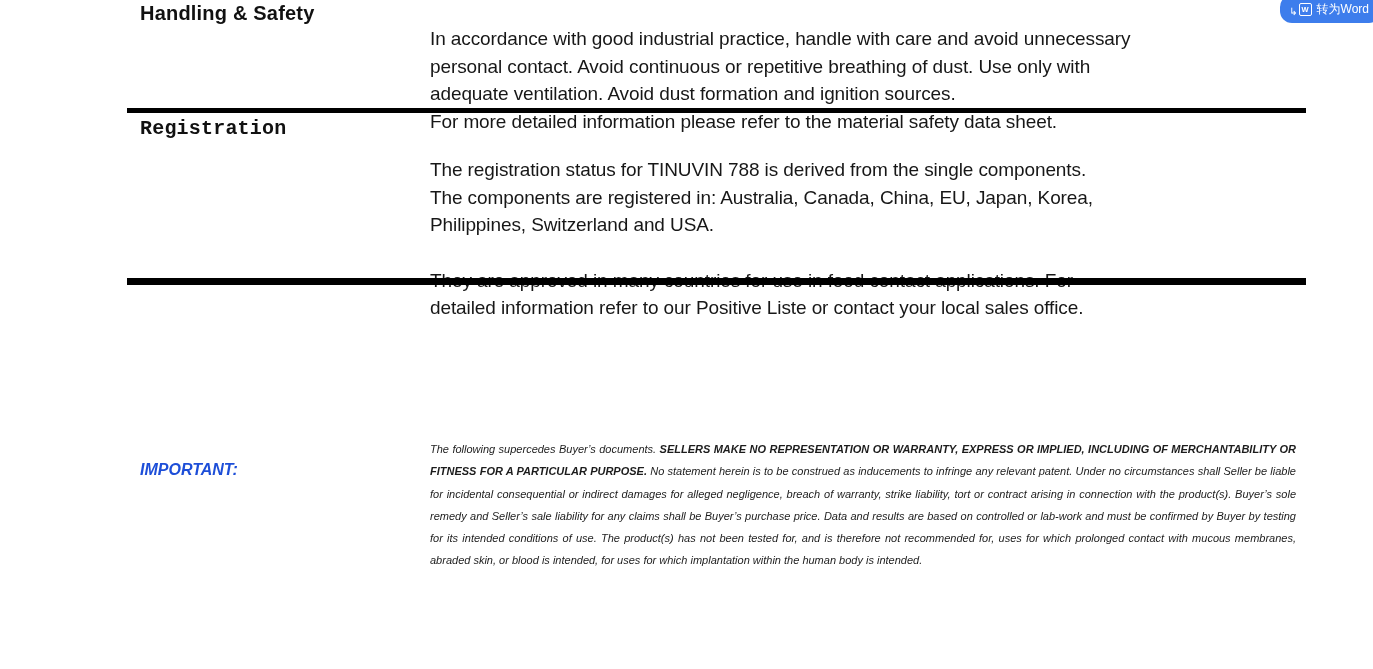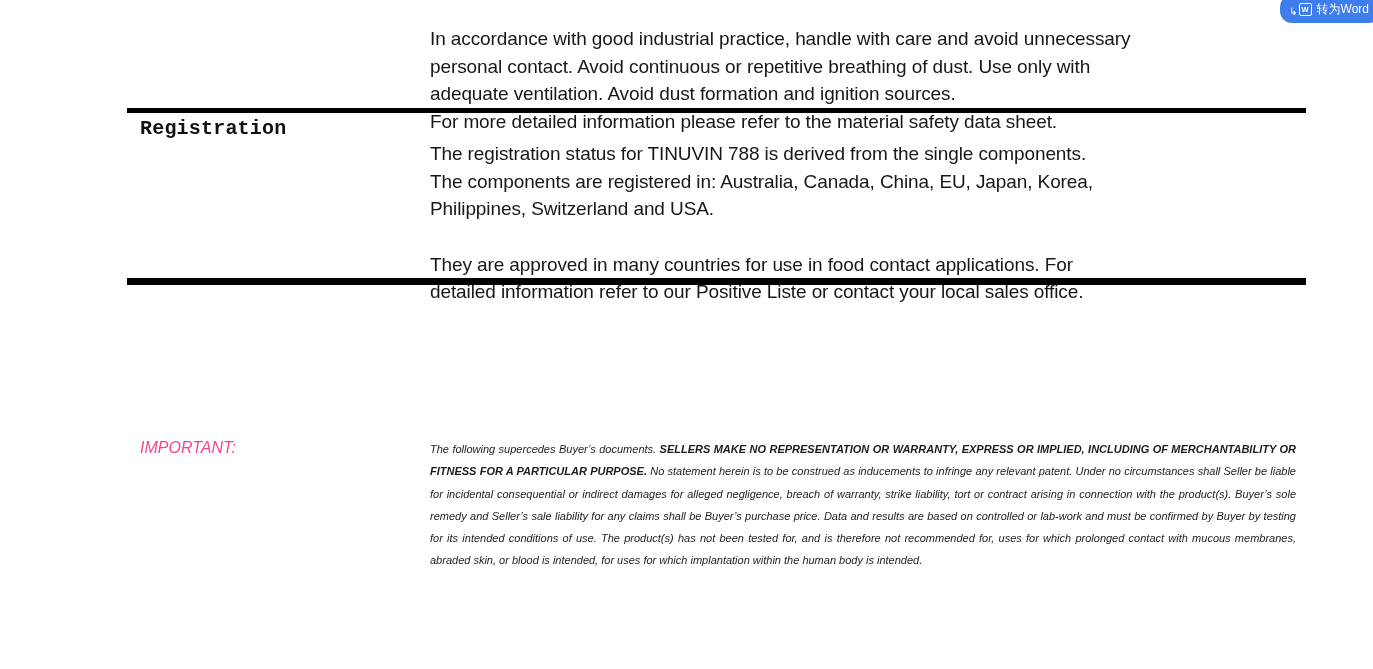--- a/index.html
+++ b/index.html
@@ -43,25 +43,26 @@
     left: 127px;
     width: 1179px;
     background: #000;
   }
   #rule-1 { top: 108px; height: 5px; }
   #rule-2 { top: 278px; height: 7px; }
   
   .imp-label {
     position: absolute;
     left: 140px;
-    top: 439px;
+    top: 461px;
     font-style: italic;
     font-size: 16px;
-    color: #ec4899;
+    color: #1d4ed8;
     white-space: nowrap;
+    font-weight: bold;
   }
   .imp-body {
     position: absolute;
     left: 430px;
     top: 438px;
     width: 866px;
     font-style: italic;
     font-size: 11px;
     line-height: 22.3px;
     text-align: justify;
@@ -105,31 +106,32 @@
     font-weight: bold;
     text-align: center;
     line-height: 11px;
   }
 </style>
 </head>
 <body>
 
 <div class="page">
 
+  <div class="sec-label" style="top: 2px;">Handling &amp; Safety</div>
   <div class="sec-body" style="top: 1px;">
     <div class="para">In accordance with good industrial practice, handle with care and avoid unnecessary
 personal contact. Avoid continuous or repetitive breathing of dust. Use only with
 adequate ventilation. Avoid dust formation and ignition sources.
 For more detailed information please refer to the material safety data sheet.</div>
   </div>
 
   <div class="rule" id="rule-1"></div>
 
   <div class="sec-label" style="top: 117px; font-family: Liberation Mono, monospace;">Registration</div>
-  <div class="sec-body" style="top: 116px;">
+  <div class="sec-body" style="top: 132px;">
     <div class="para">The registration status for TINUVIN 788 is derived from the single components.
 The components are registered in: Australia, Canada, China, EU, Japan, Korea,
 Philippines, Switzerland and USA.</div>
     <div class="para">They are approved in many countries for use in food contact applications. For
 detailed information refer to our Positive Liste or contact your local sales office.</div>
   </div>
 
   <div class="rule" id="rule-2"></div>
 
   <div class="imp-label">IMPORTANT:</div>

